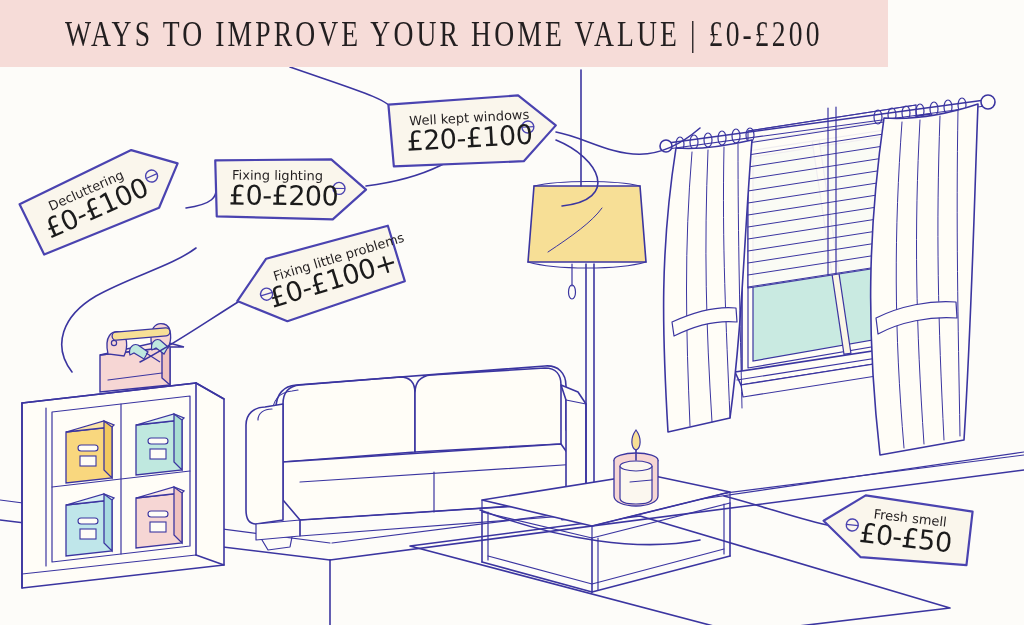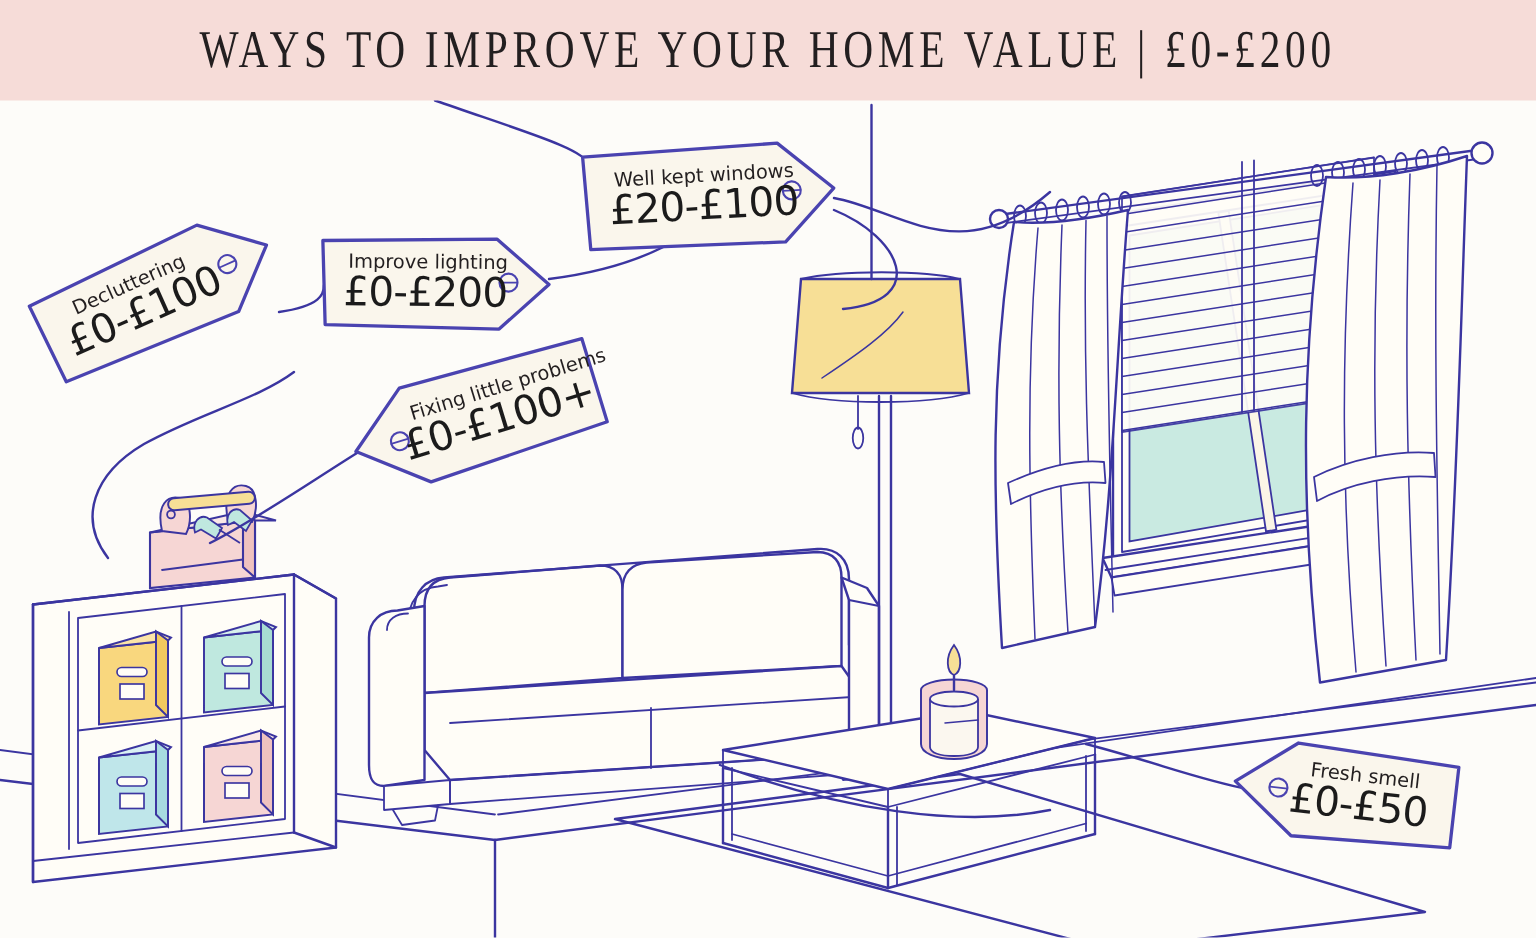--- a/index.html
+++ b/index.html
@@ -7,21 +7,21 @@
     width:1024px;height:625px;overflow:hidden;
     background:#fdfcf9;
     font-family:"Liberation Sans",sans-serif;
     position:relative;
   }
   #scene{position:absolute;inset:0;width:1024px;height:625px;}
   #scene svg{display:block;}
 
   
   .header{
-    position:absolute;left:0;top:0;width:1024px;height:67px;
+    position:absolute;left:0;top:0;width:888px;height:67px;
     background:#f6dcd8;
     display:flex;align-items:center;justify-content:center;
     z-index:5;
   }
   .header-title{
     font-family:"Liberation Serif",serif;
     font-size:30px;
     letter-spacing:3.4px;
     color:#231f20;
     white-space:nowrap;
@@ -343,21 +343,21 @@
   </div>
 </div>
 
 <div class="tag" id="tag-lighting">
   <svg width="155" height="64" viewBox="0 0 155 64">
     <path d="M2 4 L118 2 L153 32 L120 62 L4 60 Z" fill="#faf6ec" stroke="#4a43b0" stroke-width="2.2" stroke-linejoin="round"></path>
     <circle cx="126" cy="31" r="6" fill="none" stroke="#4a43b0" stroke-width="1.4"></circle>
     <path d="M120 31 L132 31" stroke="#4a43b0" stroke-width="1.2"></path>
   </svg>
   <div class="tag-text">
-    <div class="tag-label">Improve lighting</div>
+    <div class="tag-label">Fixing lighting</div>
     <div class="tag-price">£0-£200</div>
   </div>
 </div>
 
 <div class="tag" id="tag-declutter">
   <svg width="165" height="68" viewBox="0 0 165 68">
     <path d="M2 6 L126 2 L163 33 L128 66 L4 62 Z" fill="#faf6ec" stroke="#4a43b0" stroke-width="2.2" stroke-linejoin="round"></path>
     <circle cx="134" cy="34" r="6" fill="none" stroke="#4a43b0" stroke-width="1.4"></circle>
     <path d="M128 34 L140 34" stroke="#4a43b0" stroke-width="1.2"></path>
   </svg>

